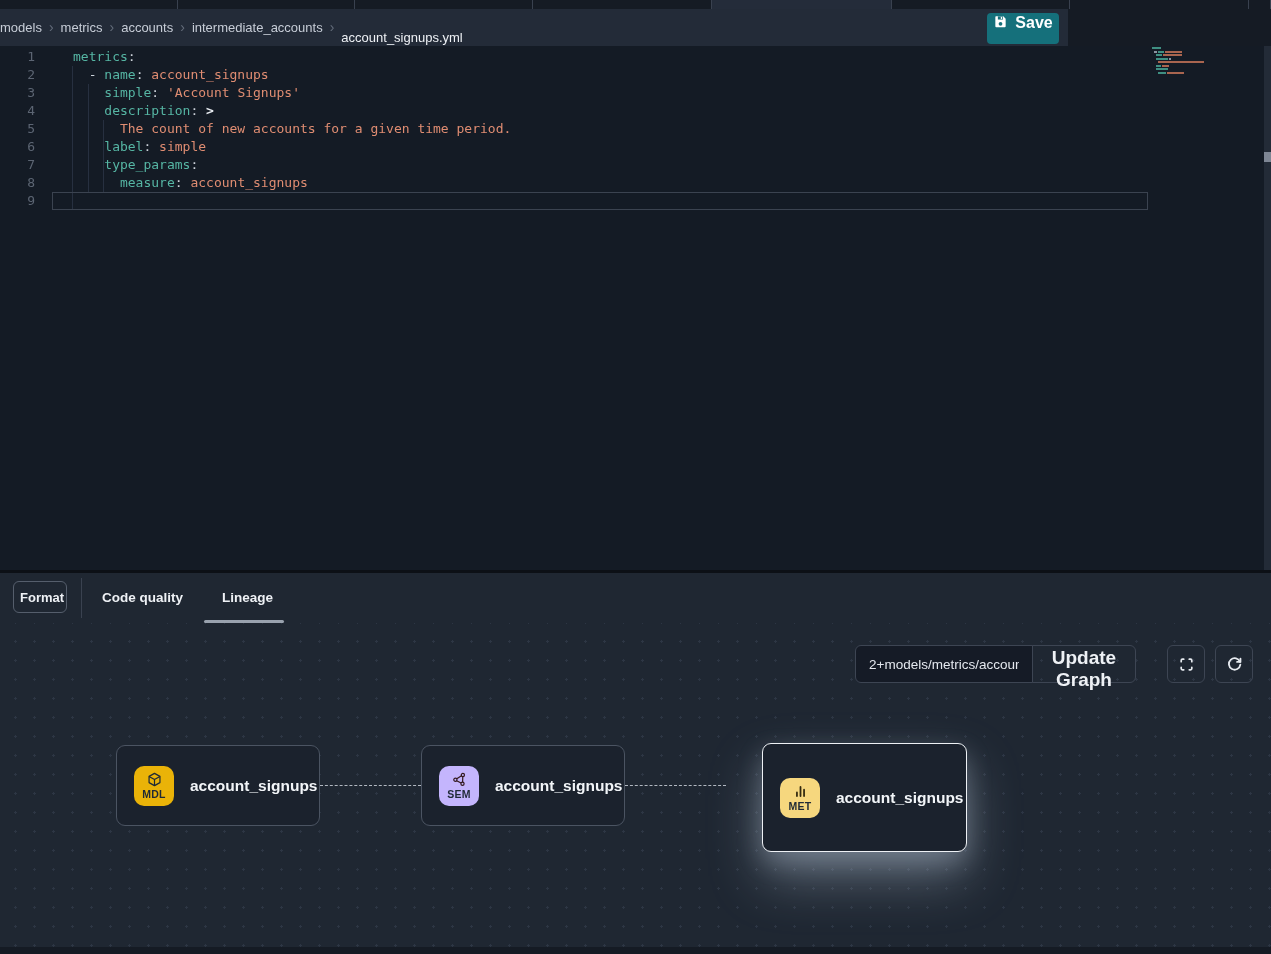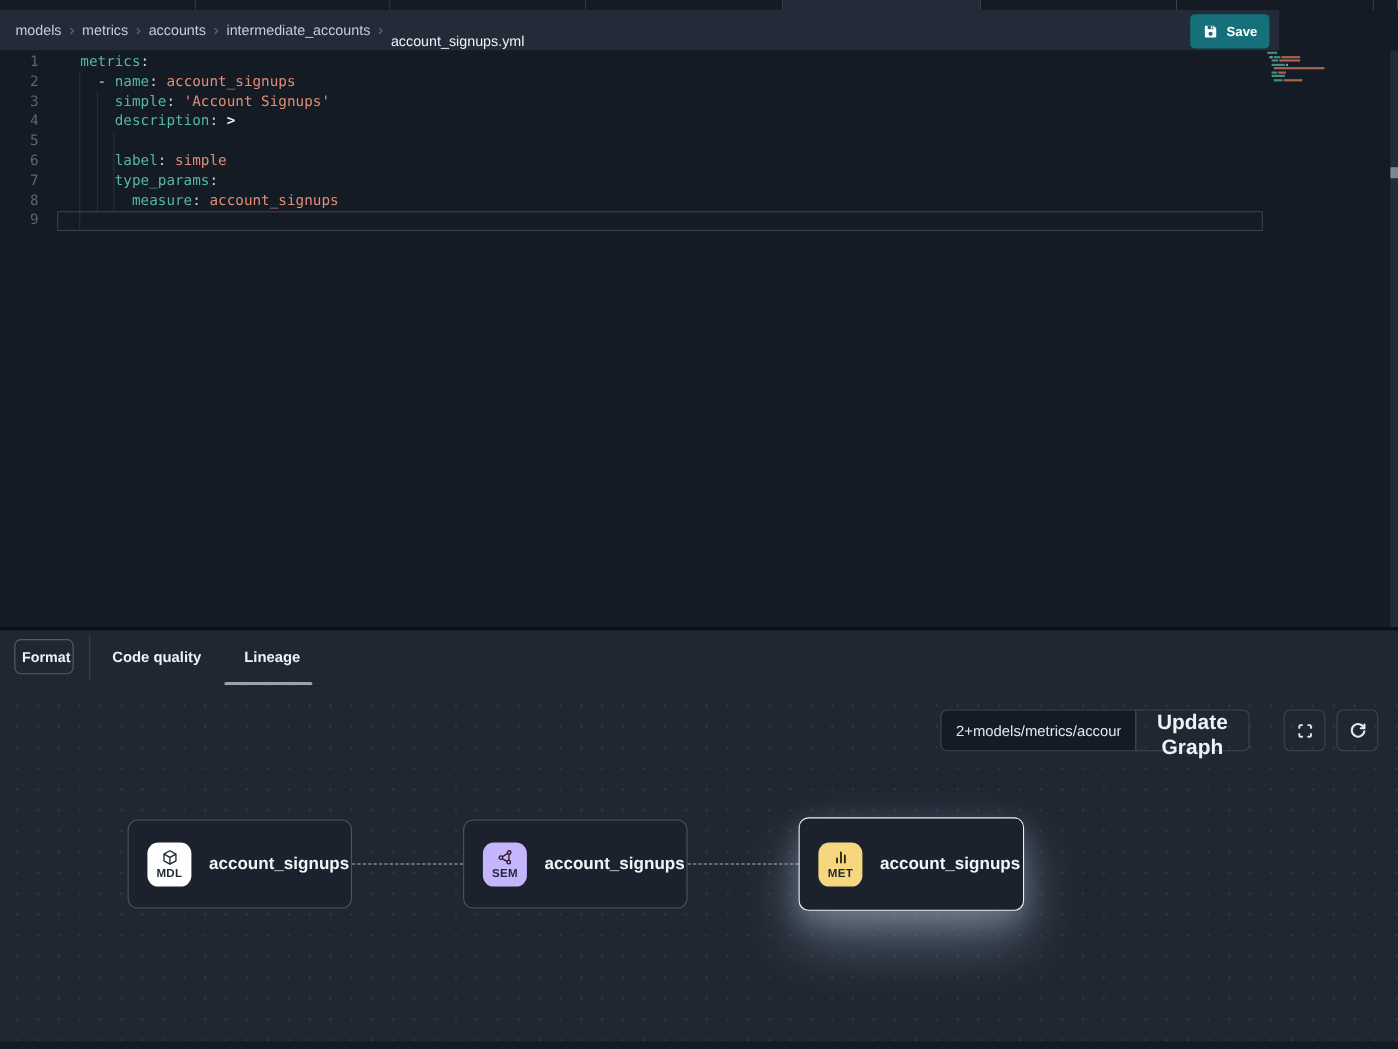--- a/index.html
+++ b/index.html
@@ -4,28 +4,28 @@
 <style>
   html,body{margin:0;padding:0;background:#151b24;}
   body{width:1271px;height:954px;position:relative;overflow:hidden;
        font-family:"Liberation Sans","DejaVu Sans",sans-serif;color:#e8ecf1;
        -webkit-font-smoothing:antialiased;}
   
   #tabstrip{position:absolute;left:0;top:0;width:1271px;height:9px;display:flex;background:var(--strip-bg,#151b24);}
   #tabstrip .seg{height:9px;border-right:1px solid #39414f;box-sizing:border-box;background:var(--strip-bg,#151b24);}
   #tabstrip .seg.active{background:var(--strip-active-bg,#242c3a);}
   
-  #topbar{position:absolute;left:0;top:9px;width:1163px;height:37px;background:var(--topbar-bg,#232b38);
-          display:flex;align-items:center;padding-left:14px;box-sizing:border-box;}
+  #topbar{position:absolute;left:0;top:9px;width:1068px;height:37px;background:var(--topbar-bg,#232b38);
+          display:flex;align-items:center;box-sizing:border-box;}
   .crumb{font-size:13px;color:#c7cdd7;cursor:default;}
   .crumb.last{color:#eef1f5;margin-top:20px;}
   .crumb-sep{color:#636c7a;margin:0 7px;font-size:14px;line-height:1;transform:translateY(-1px);}
   #save-btn{position:absolute;right:9px;top:4px;width:72px;height:31px;background:var(--accent-teal,#15707b);
-            border:none;border-radius:4px;color:#fff;font-size:12px;font-weight:700;
-            display:flex;align-items:center;justify-content:center;gap:7px;cursor:pointer;
+            border:none;border-radius:4px;color:#fff;font-size:16px;font-weight:700;
+            display:flex;justify-content:center;gap:7px;cursor:pointer;
             font-family:"Liberation Sans",sans-serif;}
   
   #editor{position:absolute;left:0;top:46px;width:1271px;height:524px;background:var(--editor-bg,#141b25);
           font-family:"DejaVu Sans Mono","Liberation Mono",monospace;font-size:13px;}
   #code-lines{position:absolute;left:0;top:2px;width:100%;}
   .cl{height:18px;line-height:18px;white-space:pre;display:flex;}
   .ln{width:43px;box-sizing:border-box;padding-right:8px;text-align:right;color:#5c6573;flex:0 0 auto;}
   .ct{margin-left:30px;}
   .tk-k{color:var(--token-key,#56b6a4);}
   .tk-v{color:var(--token-value,#e08d72);}
@@ -63,22 +63,22 @@
                     border:1px solid #3d4553;border-radius:0 6px 6px 0;color:#eef1f5;font-size:19px;
                     font-weight:700;cursor:pointer;font-family:"Liberation Sans",sans-serif;}
   .icon-btn{position:absolute;top:22px;width:38px;height:38px;box-sizing:border-box;background:transparent;
             border:1px solid #3d4553;border-radius:6px;cursor:pointer;display:flex;align-items:center;
             justify-content:center;padding:0;}
   #fullscreen-btn{right:66px;} #refresh-btn{right:18px;}
   
   .node{position:absolute;width:204px;height:81px;background:var(--node-bg,#1b222d);
         border:1px solid var(--node-border,#4b5462);border-radius:9px;box-sizing:border-box;
         display:flex;align-items:center;padding-left:17px;cursor:pointer;}
-  .node.selected{border:1.5px solid #eef1f5;width:205px;height:85px;
-        box-shadow:0 26px 52px rgba(182,197,216,.40),0 10px 24px rgba(182,197,216,.28);}
+  .node.selected{border:1.5px solid #eef1f5;width:205px;height:109px;
+        box-shadow:0 26px 52px rgba(182,197,216,.40),0 10px 24px rgba(182,197,216,.28);margin-left:36px;}
   .badge{width:40px;height:40px;border-radius:10px;display:flex;flex-direction:column;align-items:center;
          justify-content:center;flex:0 0 auto;}
   .badge span{font-size:10.5px;font-weight:700;color:#1f2a36;letter-spacing:.3px;margin-top:1px;}
   .node-label{margin-left:16px;font-size:15.5px;font-weight:600;color:#f2f5f8;}
   .edge{position:absolute;top:162px;height:0;border-top:1.6px dashed var(--edge-color,#ccd2da);opacity:.85;}
 </style>
 </head>
 <body>
 
 <div id="tabstrip">
@@ -115,21 +115,21 @@
 
 <div id="editor">
   <div class="indent-guide" style="left:72px;top:20px;height:144px;"></div>
   <div class="indent-guide" style="left:88px;top:38px;height:108px;"></div>
   <div class="indent-guide" style="left:103px;top:74px;height:72px;"></div>
   <div id="code-lines">
       <div class="cl"><span class="ln">1</span><span class="ct"><span class="tk-k">metrics</span><span class="tk-p">:</span></span></div>
       <div class="cl"><span class="ln">2</span><span class="ct"><span class="tk-p">  - </span><span class="tk-k">name</span><span class="tk-p">:</span><span class="tk-v"> account_signups</span></span></div>
       <div class="cl"><span class="ln">3</span><span class="ct"><span class="tk-p">    </span><span class="tk-k">simple</span><span class="tk-p">:</span><span class="tk-v"> 'Account Signups'</span></span></div>
       <div class="cl"><span class="ln">4</span><span class="ct"><span class="tk-p">    </span><span class="tk-k">description</span><span class="tk-p">:</span><span class="tk-b"> &gt;</span></span></div>
-      <div class="cl"><span class="ln">5</span><span class="ct"><span class="tk-p">      </span></span></div>
+      <div class="cl"><span class="ln">5</span><span class="ct"><span class="tk-p">      </span><span class="tk-v">The count of new accounts for a given time period.</span></span></div>
       <div class="cl"><span class="ln">6</span><span class="ct"><span class="tk-p">    </span><span class="tk-k">label</span><span class="tk-p">:</span><span class="tk-v"> simple</span></span></div>
       <div class="cl"><span class="ln">7</span><span class="ct"><span class="tk-p">    </span><span class="tk-k">type_params</span><span class="tk-p">:</span></span></div>
       <div class="cl"><span class="ln">8</span><span class="ct"><span class="tk-p">      </span><span class="tk-k">measure</span><span class="tk-p">:</span><span class="tk-v"> account_signups</span></span></div>
       <div class="cl"><span class="ln">9</span><span class="ct"></span></div>
     </div>
   <div id="current-line"></div>
   <div id="minimap">
       <div class="mm-row" style="padding-left: 0px;">
         <span class="mm-seg mm-k" style="width: 9px;"></span>
       </div>
@@ -191,21 +191,21 @@
     <svg width="17" height="17" viewBox="0 0 16 16" fill="none" stroke="#e7ebf0" stroke-width="1.7" stroke-linecap="round" stroke-linejoin="round">
       <path d="M13.2 5.6a5.4 5.4 0 1 0 .3 2.6"></path>
       <path d="M13.6 2.4v3.2h-3.2"></path>
     </svg>
   </button>
 
   <div class="edge" style="left:320px;width:101px;"></div>
   <div class="edge" style="left:625px;width:101px;"></div>
 
   <div class="node" id="node-0" style="left:116px;top:122px;">
-    <div class="badge" style="background: #ffffff;">
+    <div class="badge" style="background: #eab308;">
       <svg width="15" height="15" viewBox="0 0 16 16" fill="none" stroke="#1e2936" stroke-width="1.3" stroke-linejoin="round">
         <path d="M8 1.5 13.8 4.7v6.6L8 14.5 2.2 11.3V4.7Z"></path>
         <path d="M2.2 4.7 8 8l5.8-3.3M8 8v6.5"></path>
       </svg>
       <span>MDL</span>
     </div>
     <div class="node-label">account_signups</div>
   </div>
 
   <div class="node" id="node-1" style="left:421px;top:122px;">

